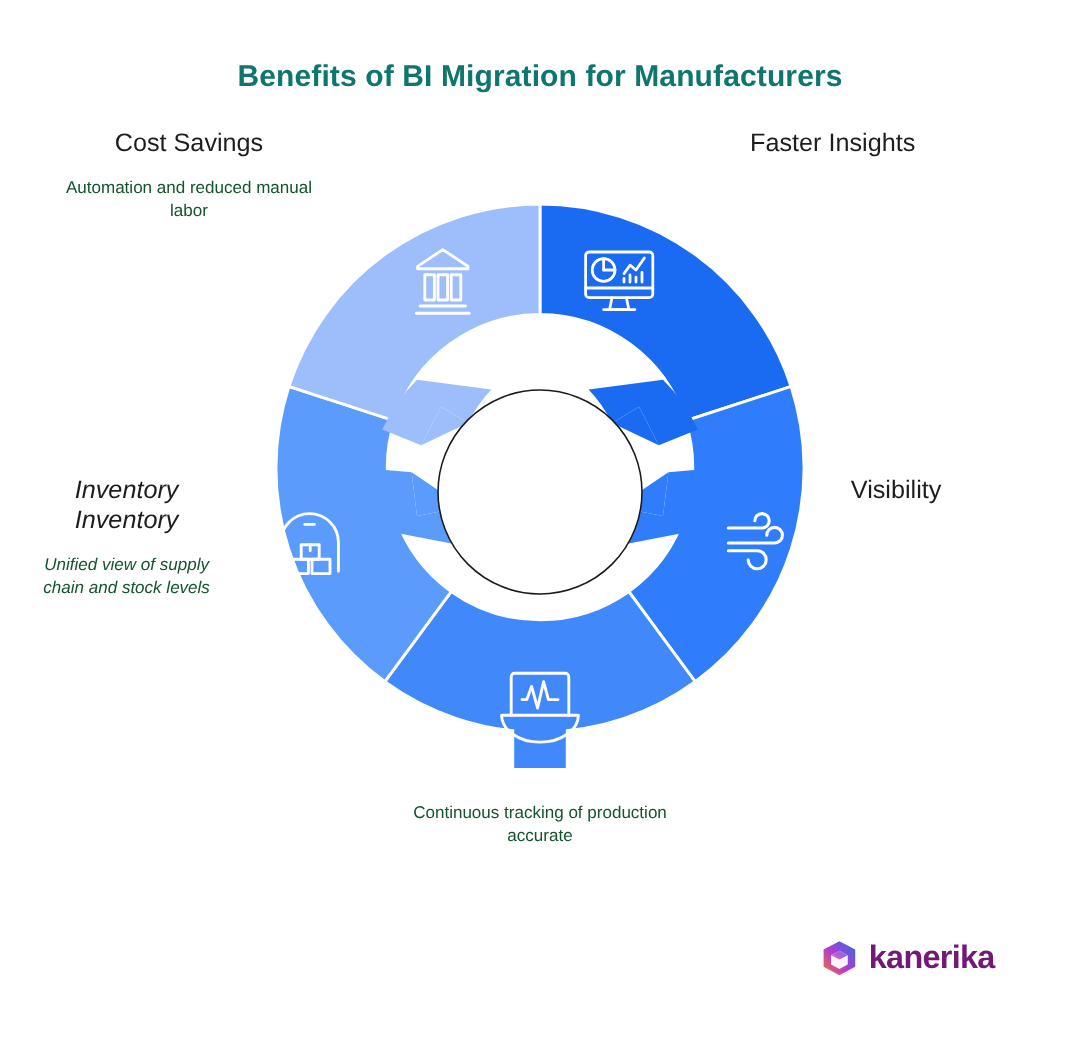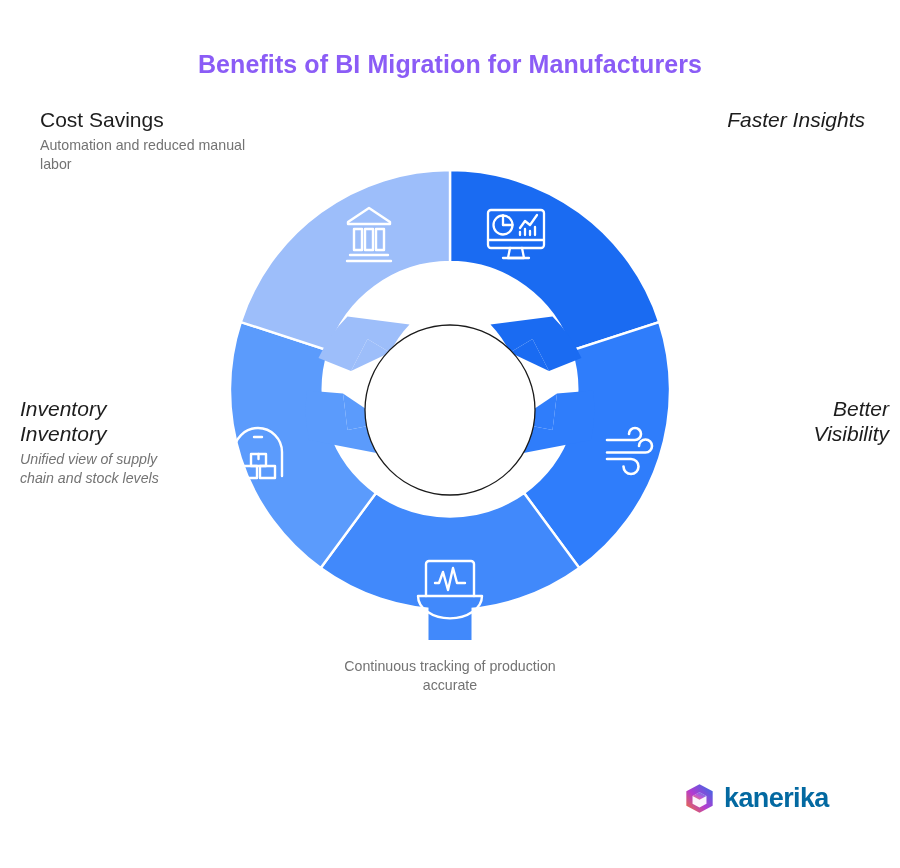--- a/index.html
+++ b/index.html
@@ -19,21 +19,21 @@
 
   #page-title {
     position: absolute;
     top: 50px;
     left: 0;
     width: 900px;
     text-align: center;
     font-size: 25px;
     font-weight: bold;
     letter-spacing: 0.1px;
-    color: #8b5cf6;
+    color: #0f766e;
   }
 
   
   #wheel {
     position: absolute;
     left: 200px;
     top: 140px;
     width: 500px;
     height: 500px;
   }
@@ -41,28 +41,28 @@
 
   
   .callout { position: absolute; }
   .callout .c-title {
     font-size: 21px;
     line-height: 25px;
     color: #1d1d1d;
     font-weight: 400;
   }
   .callout .c-desc {
-    margin-top: 4px;
+    margin-top: 16px;
     font-size: 14.2px;
     line-height: 19px;
-    color: #737373;
-  }
-
-  .callout.right-aligned { text-align: left; }
-  .callout.left-aligned  { text-align: right; font-style: italic; }
+    color: #14532d;
+  }
+
+  .callout.right-aligned { text-align: center; }
+  .callout.left-aligned  { text-align: left; }
   .callout.center-aligned { text-align: center; }
 
   #callout-cost-savings {
     left: 40px; top: 107px; width: 235px;
   }
   #callout-faster-insights {
     left: 625px; top: 107px; width: 240px;
   }
   #callout-inventory-visibility {
     left: 20px; top: 396px; width: 171px; font-style: italic;
@@ -80,21 +80,21 @@
     left: 684px;
     top: 783px;
     display: flex;
     align-items: center;
     gap: 9px;
   }
   #brand-logo .logo-mark { width: 31px; height: 31px; display:block; }
   #brand-logo .logo-word {
     font-size: 27px;
     font-weight: bold;
-    color: #0369a1;
+    color: #701a75;
     letter-spacing: -0.6px;
     line-height: 1;
     text-align: center;
   }
 </style>
 </head>
 <body>
 
 <div id="page-title">Benefits of BI Migration for Manufacturers</div>
 
@@ -259,21 +259,20 @@
 <div class="callout right-aligned" id="callout-inventory-visibility">
   <div class="c-title">
     <div>Inventory</div>
     <div>Inventory</div>
   </div>
   <div class="c-desc">Unified view of supply chain and stock levels</div>
 </div>
 
 <div class="callout left-aligned" id="callout-better-forecasting">
   <div class="c-title">
-    <div>Better</div>
     <div>Visibility</div>
   </div>
 </div>
 
 <div class="callout center-aligned" id="callout-real-time-monitoring">
   <div class="c-desc">Continuous tracking of production accurate</div>
 </div>
 
 <div id="brand-logo">
   <svg class="logo-mark" viewBox="0 0 32 32">

